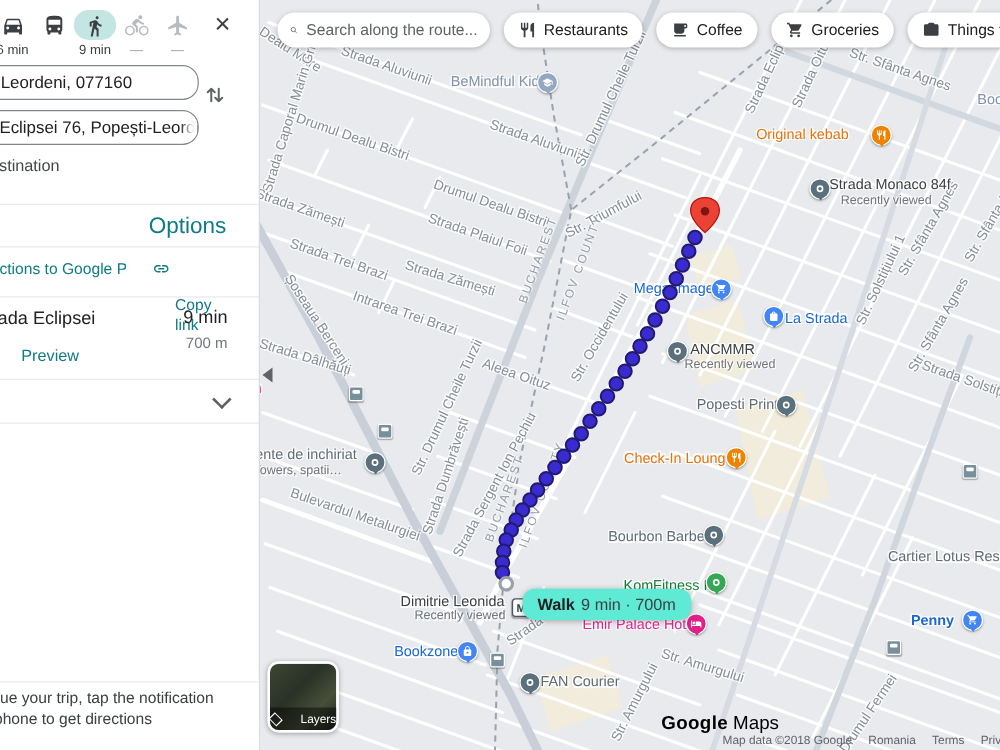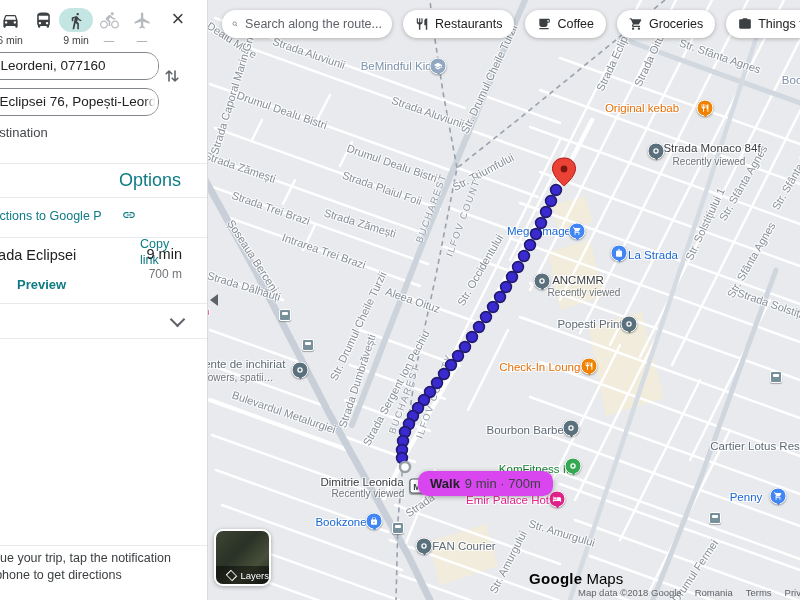--- a/index.html
+++ b/index.html
@@ -30,36 +30,36 @@
   .pin-hotel{background:#e0218a}.pin-hotel::after{border-top-color:#e0218a}
   .pin-school{background:#92a7c2}.pin-school::after{border-top-color:#92a7c2}
   .pin-metro{position:absolute;width:13px;height:13px;background:#fff;border:1.5px solid #4a545b;border-radius:3px;
     transform:translate(-50%,-50%);display:flex;align-items:center;justify-content:center;
     font-size:9px;font-weight:bold;color:#37474f;box-shadow:0 1px 1px rgba(0,0,0,.3);cursor:pointer;}
   .pin-rail{position:absolute;width:10px;height:10px;background:#78909c;border-radius:2px;border:1px solid #fff;
     transform:translate(-50%,-50%);box-shadow:0 1px 1px rgba(0,0,0,.3);}
   .pin-rail i{display:block;margin:2px auto 0;width:6px;height:3px;background:#fff;border-radius:1px;}
   #route-svg{position:absolute;left:0;top:0;pointer-events:none;}
   
-  #walk-tooltip{position:absolute;left:418px;top:471px;background:#d946ef;border-radius:10px;
+  #walk-tooltip{position:absolute;left:418px;top:471px;background:#5eead4;border-radius:10px;
     box-shadow:0 1px 5px rgba(0,0,0,.3);padding:5px 12px;font-size:13px;color:#3c4043;white-space:nowrap;z-index:4;}
   #walk-tooltip b{color:#202124;font-weight:bold;margin-right:5px;}
   
   #searchbar{position:absolute;left:222px;top:10px;width:170px;height:28px;background:#fff;border-radius:14px;
     box-shadow:0 1px 4px rgba(0,0,0,.25);display:flex;align-items:center;gap:7px;padding:0 10px;box-sizing:border-box;z-index:5;cursor:text;}
   #searchbar span{font-size:12.5px;color:#5f6368;white-space:nowrap;}
   #chips{position:absolute;left:403px;top:10px;display:flex;gap:11px;z-index:5;}
   .chip{height:28px;background:#fff;border-radius:14px;box-shadow:0 1px 4px rgba(0,0,0,.25);
     display:flex;align-items:center;gap:6px;padding:0 12px;font-size:12.5px;font-weight:500;color:#202124;white-space:nowrap;cursor:pointer;}
   .chip svg{width:14px;height:14px;fill:#3c4043;}
   
   #layers-btn{position:absolute;left:214px;top:529px;width:57px;height:57px;border-radius:9px;cursor:pointer;z-index:5;
     background:linear-gradient(135deg,#3d4633,#2a3126 40%,#474f3a 70%,#20261e);border:2px solid #fff;box-shadow:0 1px 4px rgba(0,0,0,.3);box-sizing:border-box;}
   #layers-btn .lyr-cap{position:absolute;left:0;right:0;bottom:0;height:18px;background:rgba(0,0,0,.45);
-    border-radius:0 0 7px 7px;display:flex;align-items:center;justify-content:flex-end;gap:4px;color:#fff;font-size:9.5px;}
+    border-radius:0 0 7px 7px;display:flex;align-items:center;justify-content:space-between;gap:4px;color:#fff;font-size:9.5px;}
   #layers-btn .diamond{width:7px;height:7px;border:1.3px solid #fff;transform:rotate(45deg) scaleY(.8);}
   #gmaps-logo{position:absolute;left:529px;top:570px;font-size:15px;color:#000000;z-index:3;}
   #gmaps-logo b{font-weight:bold;letter-spacing:.3px;margin-right:4px;}
   #attribution{position:absolute;left:578px;top:587px;display:flex;gap:13px;font-size:9.5px;color:#5f6368;white-space:nowrap;z-index:3;}
   #attribution span{cursor:pointer;}
   
   #collapse-arrow{position:absolute;left:210px;top:294px;width:0;height:0;z-index:6;cursor:pointer;
     border-top:6px solid transparent;border-bottom:6px solid transparent;border-right:8px solid #5f6368;}
   
   #sidebar{position:absolute;left:0;top:0;width:207px;height:600px;background:#fff;z-index:10;border-right:1px solid #d8dadd;}
@@ -81,21 +81,21 @@
   .teal{color:#0e7b85;}
   #options-link{position:absolute;right:26px;top:170px;font-size:18px;font-weight:500;cursor:pointer;}
   #send-wrap{position:absolute;left:0;top:206px;width:101px;height:17px;overflow:hidden;}
   #send-wrap span{display:inline-block;margin-left:-54px;font-size:12.5px;font-weight:500;white-space:nowrap;cursor:pointer;}
   #copy-link{position:absolute;left:140px;top:205px;width:42px;font-size:12.5px;font-weight:500;line-height:16px;cursor:pointer;margin-top:31px;}
   #link-icon{position:absolute;left:122px;top:208px;}
   #via-wrap{position:absolute;left:0;top:246px;width:125px;height:19px;overflow:hidden;}
   #via-wrap span{display:inline-block;margin-left:-43px;font-size:14.5px;color:#202124;white-space:nowrap;}
   #route-time{position:absolute;right:25px;top:246px;font-size:14.5px;font-weight:500;color:#202124;}
   #route-dist{position:absolute;right:25px;top:267px;font-size:12px;color:#70757a;}
-  #preview-btn{position:absolute;left:17px;top:277px;font-size:13px;font-weight:700;cursor:pointer;}
+  #preview-btn{position:absolute;left:17px;top:277px;font-size:13px;font-weight:400;cursor:pointer;}
   #chev{position:absolute;left:172px;top:314px;width:9px;height:9px;border-right:2px solid #5f6368;border-bottom:2px solid #5f6368;transform:rotate(45deg);cursor:pointer;}
   #notif{position:absolute;left:0;right:0;top:545px;bottom:0;background:#fff;}
   #notif .nline{position:absolute;left:-50px;font-size:12.5px;color:#3c4043;white-space:nowrap;}
 </style>
 </head>
 <body>
 
 <div id="stage">
 
   <div id="map">
@@ -285,21 +285,21 @@
             <circle cx="12" cy="12" r="5.5" fill="none" stroke="#fff" stroke-width="3.5"></circle>
           </svg>
         </div>
         <div class="poi-label lbl-fit" style="left: 534px; top: 469px;">KomFitness II</div>
         <div class="pin pin-fit" style="left: 573px; top: 466px;">
           <svg viewBox="0 0 24 24" fill="#fff">
             <circle cx="12" cy="12" r="5.5" fill="none" stroke="#fff" stroke-width="3.5"></circle>
           </svg>
         </div>
         <div class="poi-label lbl-gray" style="left: 772px; top: 446px;">Cartier Lotus Residence</div>
-        <div class="poi-label lbl-shop" style="left: 746px; top: 497px;">Penny</div>
+        <div class="poi-label lbl-shop" style="left: 746px; top: 497px; font-weight: bold;">Penny</div>
         <div class="pin pin-shop" style="left: 778px; top: 496px;">
           <svg viewBox="0 0 24 24" fill="#fff">
             <path d="M7 18c-1.1 0-1.99.9-1.99 2S5.9 22 7 22s2-.9 2-2-.9-2-2-2zM1 2v2h2l3.6 7.59-1.35 2.45c-.16.28-.25.61-.25.96 0 1.1.9 2 2 2h12v-2H7.42c-.14 0-.25-.11-.25-.25l.03-.12.9-1.63h7.45c.75 0 1.41-.41 1.75-1.03l3.58-6.49c.08-.14.12-.31.12-.47 0-.55-.45-1-1-1H5.21l-.94-2H1zm16 16c-1.1 0-1.99.9-1.99 2s.89 2 1.99 2 2-.9 2-2-.9-2-2-2z"></path>
           </svg>
         </div>
         <div class="poi-label lbl-hotel" style="left: 512px; top: 500px;">Emir Palace Hotel</div>
         <div class="pin pin-hotel" style="left: 557px; top: 499px;">
           <svg viewBox="0 0 24 24" fill="#fff">
             <path d="M7 13c1.66 0 3-1.34 3-3S8.66 7 7 7s-3 1.34-3 3 1.34 3 3 3zm12-6h-8v7H3V5H1v15h2v-3h18v3h2v-9c0-2.21-1.79-4-4-4z"></path>
           </svg>

